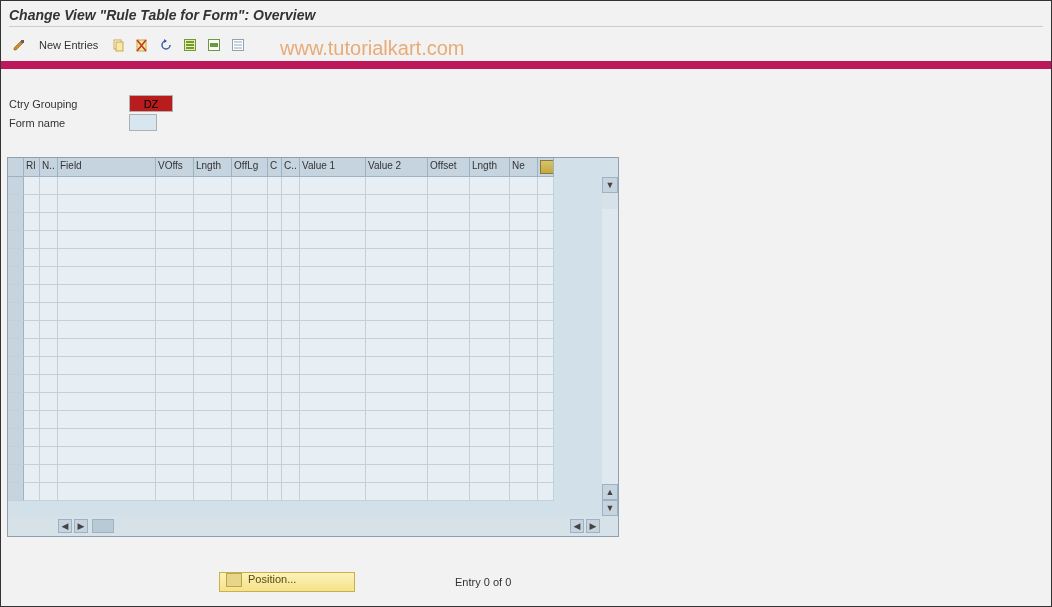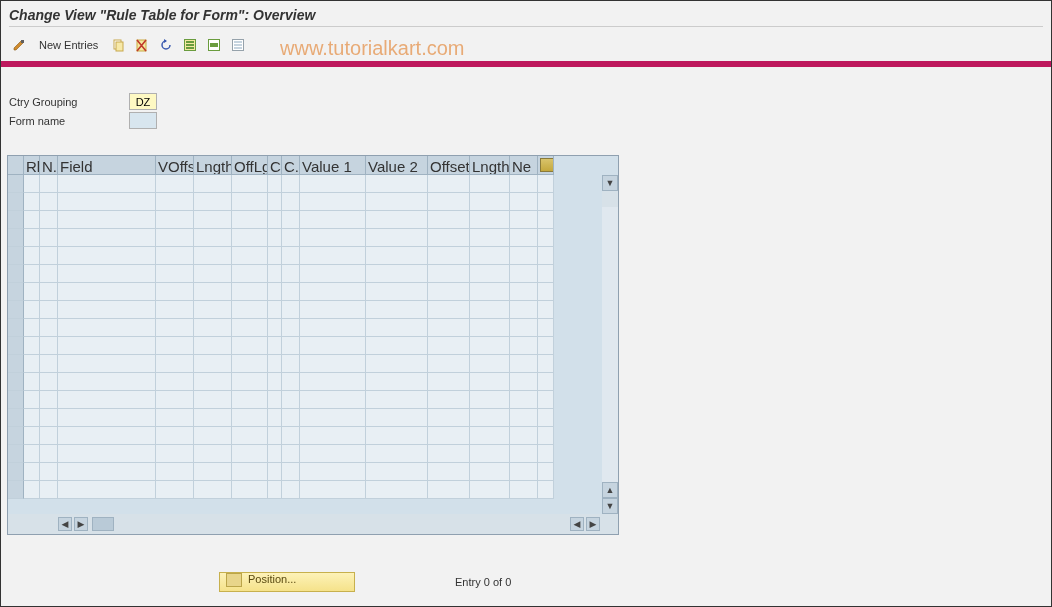--- a/index.html
+++ b/index.html
@@ -1,31 +1,31 @@
 <!DOCTYPE html>
 <html><head>
 <meta charset="utf-8">
 <style>
   * { box-sizing: border-box; font-family: Arial, sans-serif; }
   body { margin:0; padding:0; width:1052px; height:607px; background:#f2f2f2; border:1px solid #333; position:relative; overflow:hidden;}
   .header { padding:6px 8px 4px 8px; }
   .title { font-size:14px; font-weight:bold; font-style:italic; color:#333;}
   .hr { height:1px; background:#ccc; margin:3px 0 4px 0;}
-  .toolbar { display:flex; align-items:center; gap:4px; padding:0 8px 6px 8px; border-bottom:6px solid #be185d;}
+  .toolbar { display:flex; align-items:center; gap:4px; padding:0 8px 6px 8px; border-bottom:8px solid #be185d;}
   .icon-btn { width:20px; height:20px; display:flex; align-items:center; justify-content:center; cursor:pointer; font-size:12px; border:1px solid transparent;}
   .new-entries { font-size:11px; color:#333; padding:0 6px; cursor:pointer;}
   .watermark { position:absolute; left:279px; top:36px; font-size:20px; color:#e5934d; font-weight:500; opacity:0.75; }
   .form-area { padding:26px 8px 4px 8px; }
   .form-row { display:flex; align-items:center; font-size:11px; color:#333; margin-bottom:2px;}
   .form-label { width:120px;}
-  .form-input { background:#fef9c3; border:1px solid #b0b0b0; height:17px; width:28px; font-size:11px; text-align:center;}
+  .form-input { background:#b91c1c; border:1px solid #b0b0b0; height:17px; width:44px; font-size:11px; text-align:center;}
   .form-input.empty { background:#d8e6ef; width:28px;}
   .table-container { margin:20px 6px 0 6px; border:1px solid #8fa0b0; width:612px; height:380px; background:#d2e0ea; position:relative; overflow:hidden;}
   .grid { display:grid; grid-template-columns: 16px 16px 18px 98px 38px 38px 36px 14px 18px 66px 62px 42px 40px 28px 16px; }
-  .th { background:#c6d4df; border-right:1px solid #9fb2c1; border-bottom:1px solid #9fb2c1; height:19px; font-size:15px; color:#333; padding:2px 2px; overflow:hidden; white-space:nowrap;}
+  .th { background:#c6d4df; border-right:1px solid #9fb2c1; border-bottom:1px solid #9fb2c1; height:19px; font-size:10px; color:#333; padding:2px 2px; overflow:hidden; white-space:nowrap;}
   .td { background:#e8eff4; border-right:1px solid #c1d0db; border-bottom:1px solid #c1d0db; height:18px;}
   .td.rowsel { background:#c6d4df; border-right:1px solid #9fb2c1;}
   .th.blank { background:#c6d4df;}
   .cfg-icon { display:inline-block; width:14px; height:14px; background:linear-gradient(#d8c36b,#c4a83d); border:1px solid #8a7a3a;}
   .scroll-right { position:absolute; right:0; top:19px; bottom:20px; width:16px; background:#d7e1e8; display:flex; flex-direction:column;}
   .sc-btn { width:16px; height:16px; background:#c6d4df; border:1px solid #9fb2c1; display:flex; align-items:center; justify-content:center; font-size:9px; color:#444; cursor:pointer;}
   .sc-track { flex:1; background:#e0e8ef;}
   .scroll-bottom { position:absolute; left:0; right:0; bottom:0; height:20px; background:#d7e1e8; display:flex; align-items:center;}
   .scroll-bottom .spacer-left { width:48px;}
   .hbtn { width:14px; height:14px; background:#c6d4df; border:1px solid #9fb2c1; margin-left:2px; display:flex; align-items:center; justify-content:center; font-size:9px; color:#444; cursor:pointer;}

